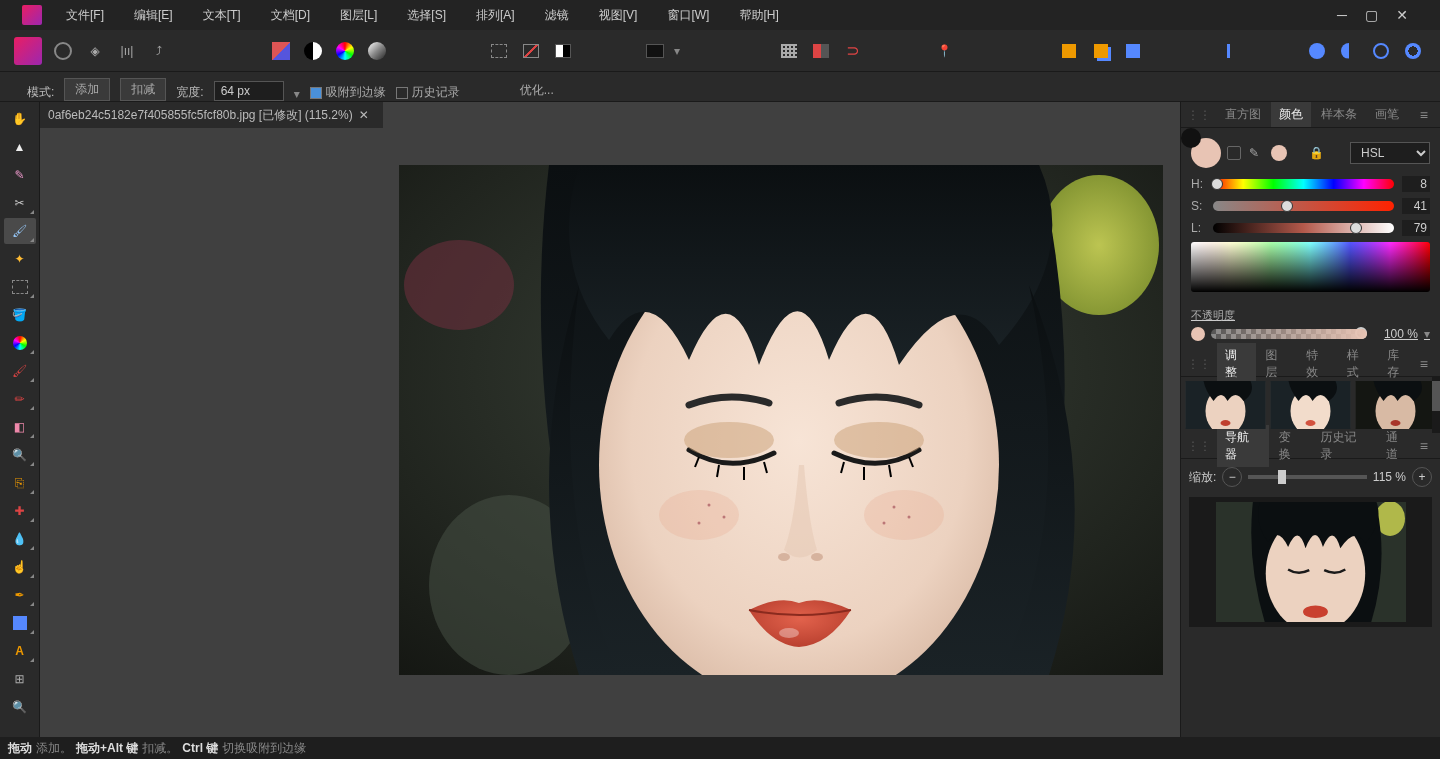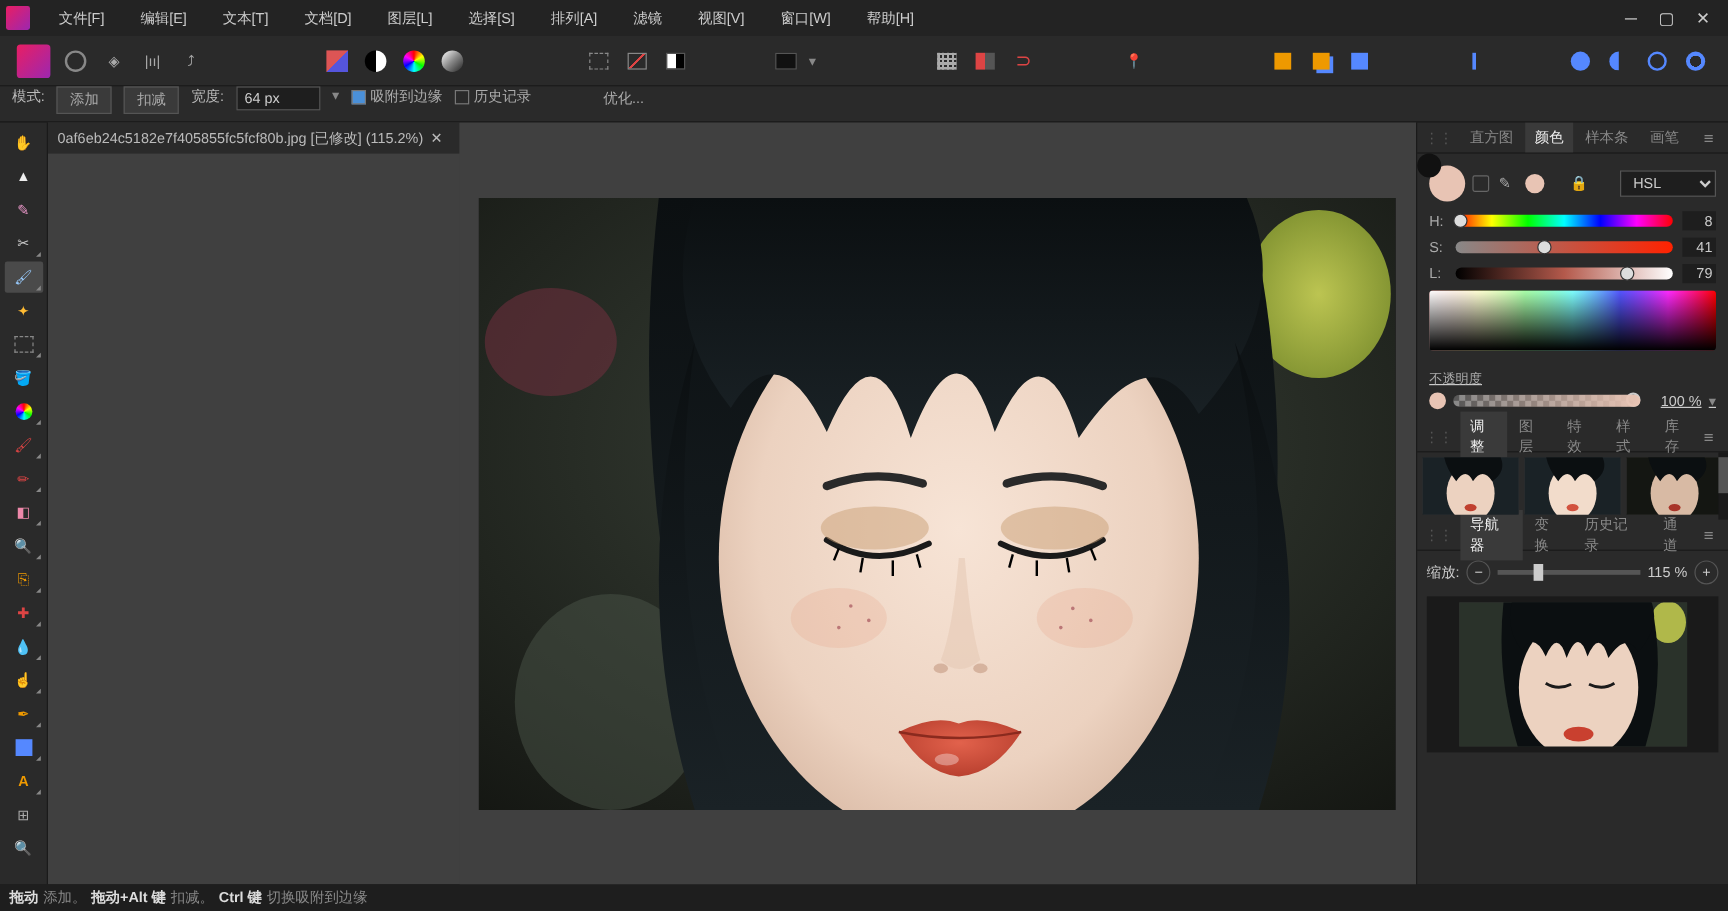--- a/index.html
+++ b/index.html
@@ -1,29 +1,29 @@
 <!DOCTYPE html>
 <html><head>
 <meta charset="utf-8">
 <style>
 * { margin: 0; padding: 0; box-sizing: border-box; font-family: "Microsoft YaHei", Arial, sans-serif; font-size: 12px; user-select: none; }
 body { background: #1e1e1e; color: #ccc; width: 1440px; height: 759px; overflow: hidden; display: flex; flex-direction: column; }
-.titlebar { height: 30px; background: #232323; display: flex; align-items: center; padding: 0 5px; }
+.titlebar { height: 30px; background: #232323; display: flex; align-items: center; padding: 0 22px; }
 .app-icon { width: 20px; height: 20px; background: linear-gradient(135deg, #e91e63, #9c27b0); border-radius: 2px; margin-right: 10px; }
 .menu { display: flex; gap: 2px; flex: 1; }
 .menu-item { padding: 4px 14px; cursor: pointer; }
 .win-controls { display: flex; gap: 18px; margin-right: 10px; color: #ccc; }
 .win-btn { cursor: pointer; font-size: 14px; }
 
 .toolbar { height: 42px; background: #2a2a2a; display: flex; align-items: center; padding: 0 14px; gap: 8px; border-bottom: 1px solid #1a1a1a; }
 .tb-group { display: flex; gap: 6px; align-items: center; }
 .tb-btn { width: 26px; height: 26px; display: flex; align-items: center; justify-content: center; border-radius: 2px; cursor: pointer; }
 .main-icon { width: 28px; height: 28px; background: linear-gradient(135deg, #e91e63, #9c27b0); border-radius: 3px; }
 
-.contextbar { height: 30px; background: #2a2a2a; display: flex; align-items: flex-start; padding: 0 10px; gap: 10px; color: #aaa; border-bottom: 1px solid #1a1a1a; }
+.contextbar { height: 30px; background: #2a2a2a; display: flex; align-items: flex-end; padding: 0 27px; gap: 10px; color: #aaa; border-bottom: 1px solid #1a1a1a; }
 .ctx-label { color: #bbb; }
 .ctx-btn { padding: 2px 10px; background: #3a3a3a; border: 1px solid #555; cursor: pointer; }
 .ctx-input { width: 70px; padding: 2px 6px; background: #1e1e1e; border: 1px solid #555; color: #ccc; }
 .ctx-check { display: flex; align-items: center; gap: 4px; }
 .chk { width: 12px; height: 12px; border: 1px solid #777; display: inline-block; }
 .chk.on { background: #4a90d9; }
 
 .body { flex: 1; display: flex; overflow: hidden; }
 
 .toolbox { width: 40px; background: #2a2a2a; display: flex; flex-direction: column; align-items: center; padding-top: 4px; gap: 2px; border-right: 1px solid #1a1a1a; }

